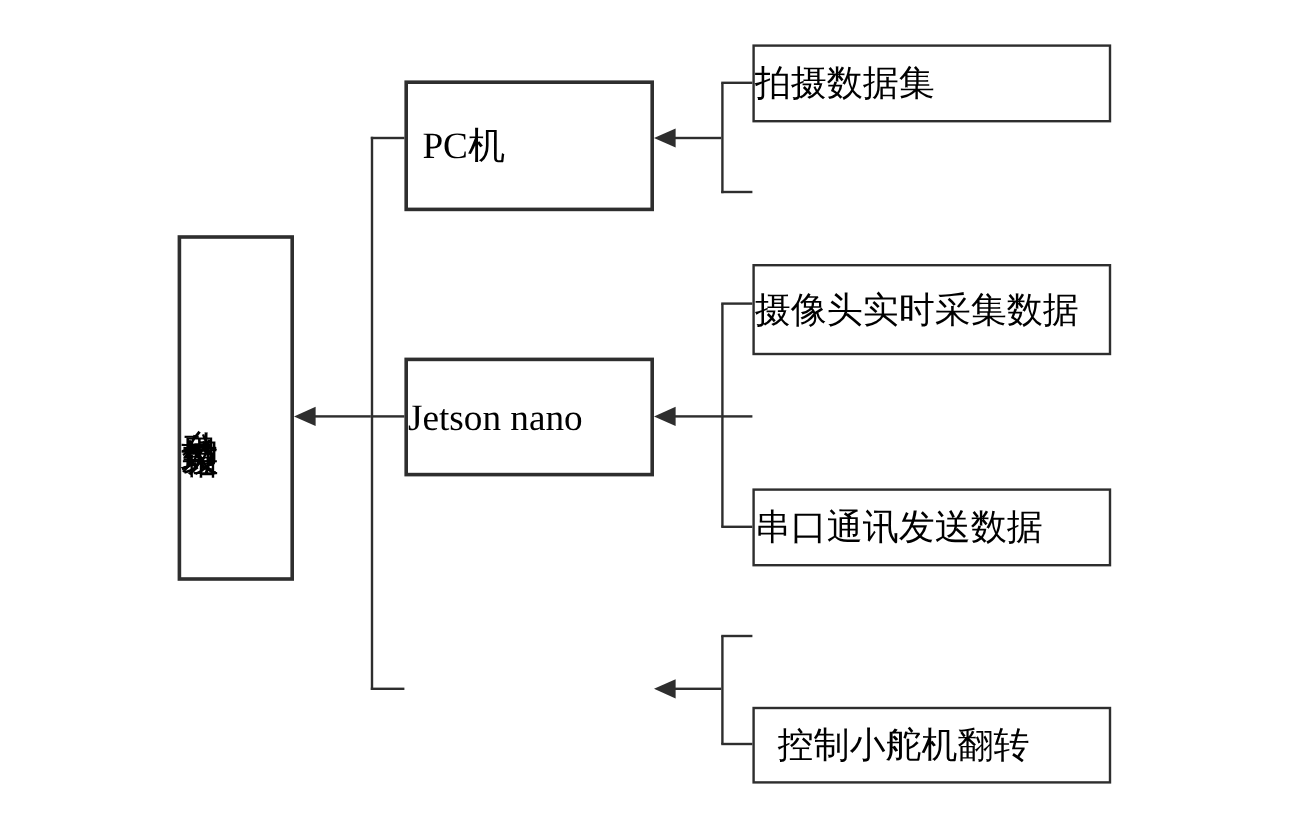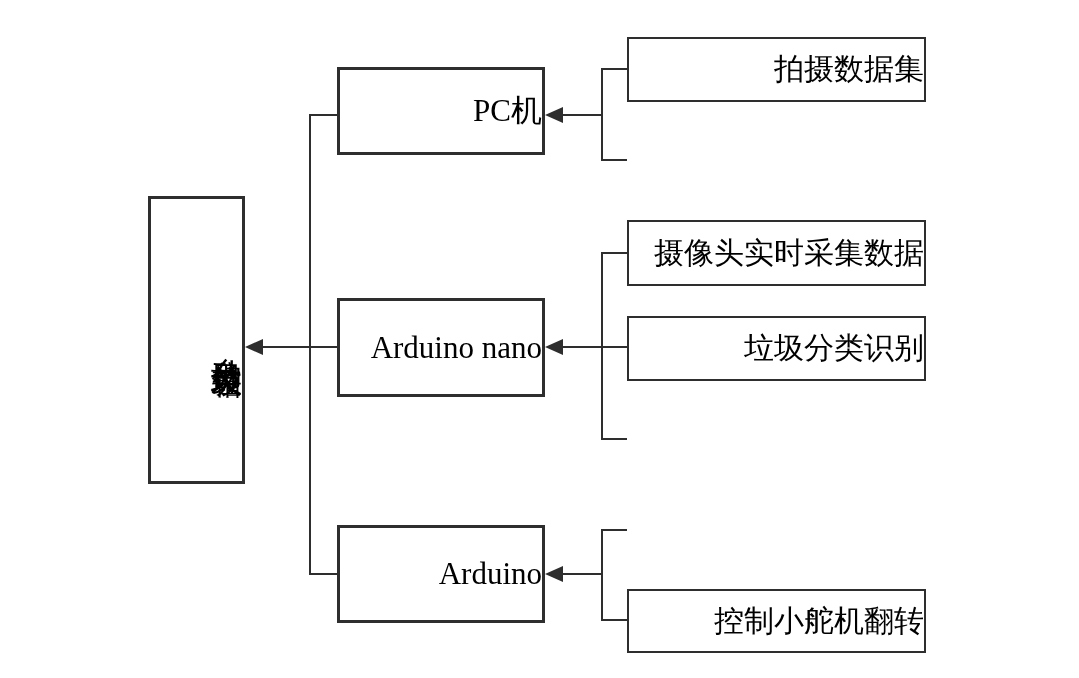--- a/index.html
+++ b/index.html
@@ -16,21 +16,21 @@
     color:var(--text);
     overflow:hidden;
   }
   .box{
     position:absolute;
     box-sizing:border-box;
     border:2px solid var(--line);
     background:var(--bg);
     display:flex;
     align-items:center;
-    justify-content:flex-end;
+    justify-content:flex-start;
     text-align:center;
   }
   .root-box{left:148px;top:196px;width:97px;height:288px;border-width:3px;}
   .root-label{
     writing-mode:vertical-rl;
     text-orientation:upright;
     font-size:31px;
     letter-spacing:2px;
     line-height:1;
   }
@@ -47,38 +47,35 @@
 </style>
 </head>
 <body>
 
 <div class="canvas">
 
   <div class="box root-box">
     <span class="root-label">自动分类垃圾箱</span>
   </div>
 
-  <div class="box mid-box" style="top:67px;height:88px;">
+  <div class="box mid-box" style="top:67px;height:109px;padding-left:12px;">
     <span>PC机</span>
   </div>
   <div class="box mid-box" style="top:298px;height:99px;">
-    <span>Arduino nano</span>
-  </div>
-  <div class="box mid-box" style="top:525px;height:98px;">
-    <span>Arduino</span>
+    <span>Jetson nano</span>
   </div>
 
   <div class="box child-box" style="top:37px;height:65px;">
     <span>拍摄数据集</span>
   </div>
-  <div class="box child-box" style="top:220px;height:66px;">
+  <div class="box child-box" style="top:220px;height:76px;">
     <span>摄像头实时采集数据</span>
   </div>
-  <div class="box child-box" style="top:316px;height:65px;">
-    <span>垃圾分类识别</span>
+  <div class="box child-box" style="top:407px;height:65px;">
+    <span>串口通讯发送数据</span>
   </div>
   <div class="box child-box" style="top:589px;height:64px;padding-left:19px;">
     <span>控制小舵机翻转</span>
   </div>
 
   <div class="vline" style="left:309px;top:114px;height:461px;"></div>
   <div class="hline" style="left:309px;top:114px;width:28px;"></div>
   <div class="hline" style="left:309px;top:346px;width:28px;"></div>
   <div class="hline" style="left:309px;top:573px;width:28px;"></div>
   <div class="hline" style="left:262px;top:346px;width:47px;"></div>

